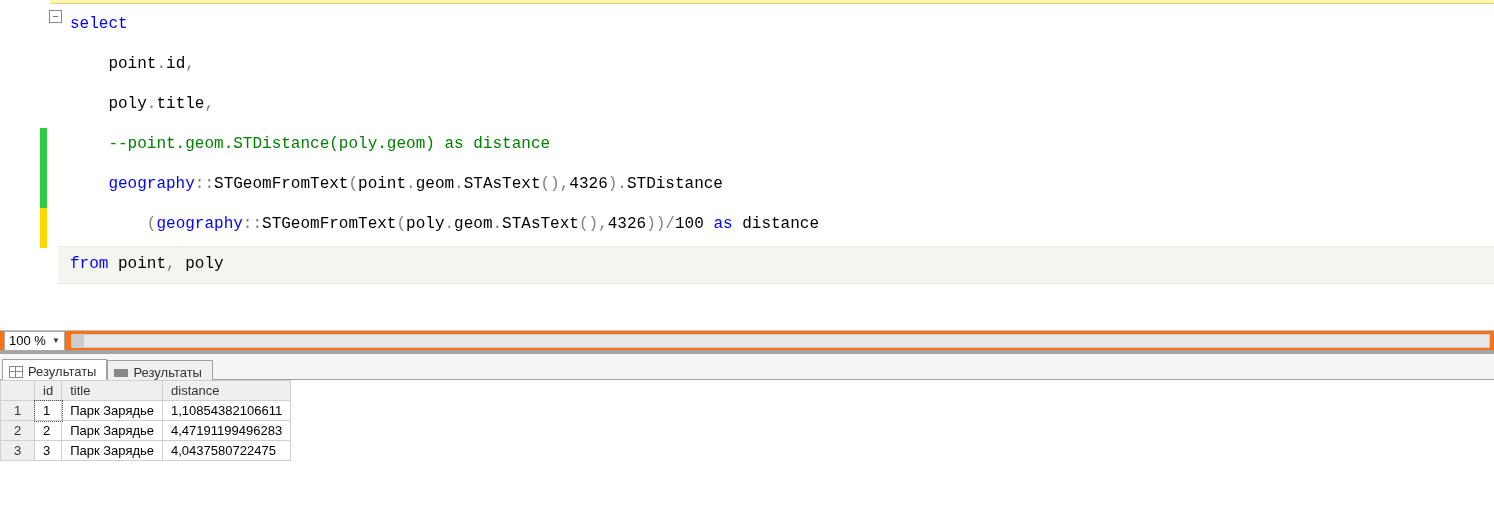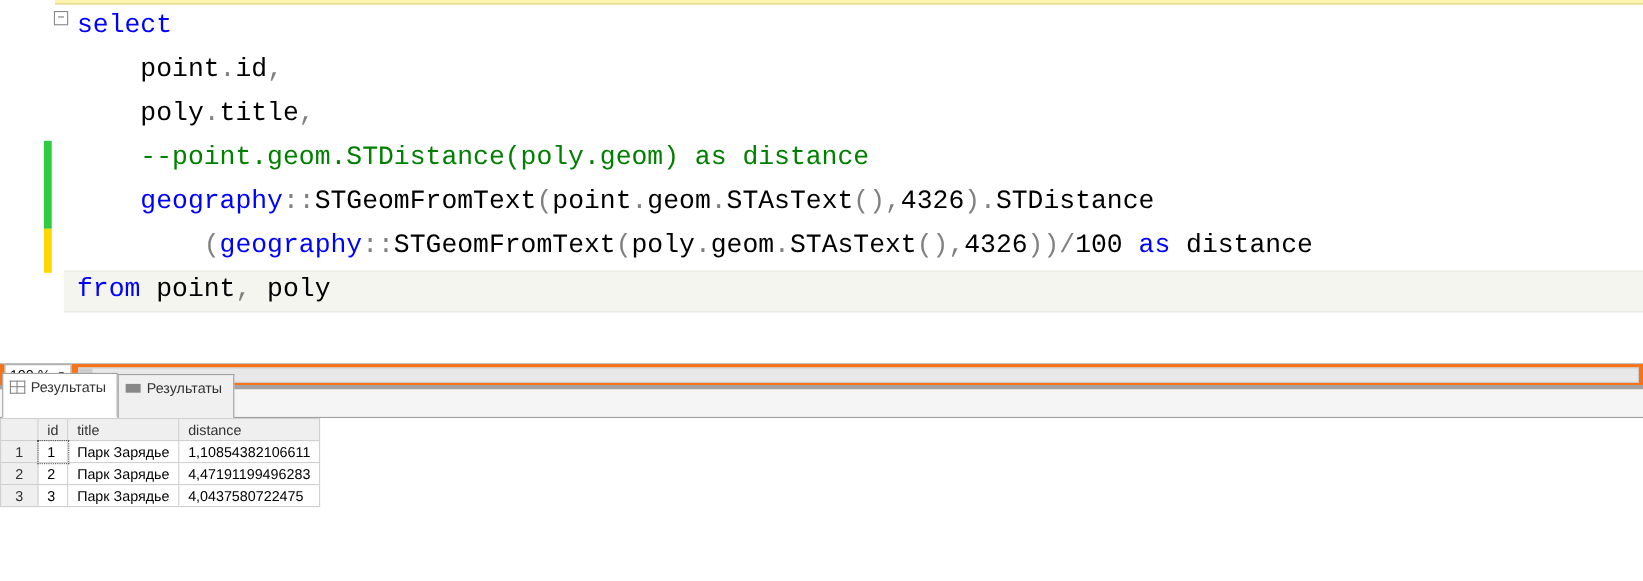--- a/index.html
+++ b/index.html
@@ -21,21 +21,21 @@
     overflow: hidden;
   }
   .top-line {
     height: 4px;
     background: #fff3b0;
     border-bottom: 1px solid #e0d080;
     margin-left: 50px;
   }
   .code {
     font-family: Consolas, "Courier New", monospace;
-    font-size: 24px;
+    font-size: 16px;
     line-height: 40px;
     padding-left: 70px;
     white-space: pre;
     color: #000;
   }
   .kw { color: #0000ff; }
   .com { color: #008000; }
   .num { color: #000; }
   .op { color: #808080; }
   .gutter {
@@ -136,21 +136,21 @@
     background: #f5f5f5;
     display: flex;
     align-items: flex-end;
     border-bottom: 1px solid #a0a0a0;
     padding-left: 2px;
   }
   .tab {
     display: flex;
     align-items: center;
     gap: 5px;
-    padding: 4px 10px 20px 6px;
+    padding: 4px 10px 0 6px;
     background: #f0f0f0;
     border: 1px solid #a0a0a0;
     border-bottom: none;
     font-size: 13px;
     cursor: pointer;
     position: relative;
     top: 1px;
     color: #333;
   }
   .tab.active {

